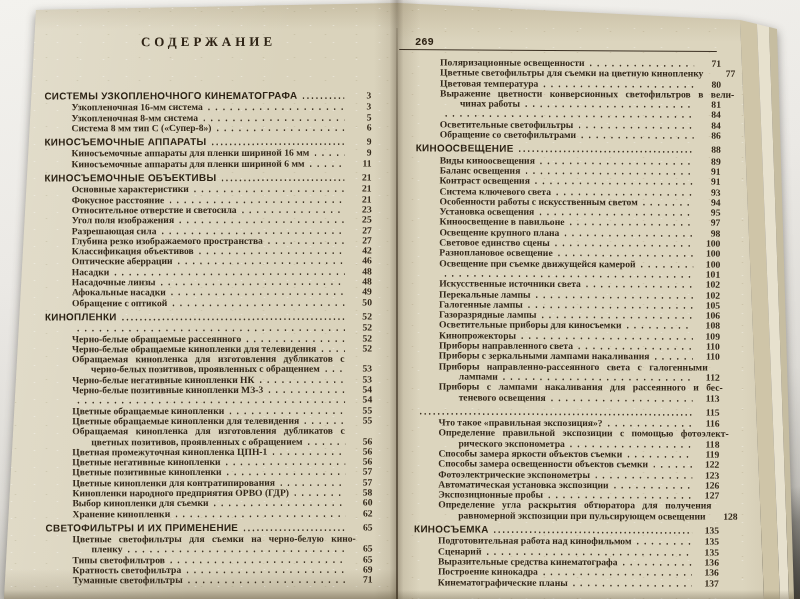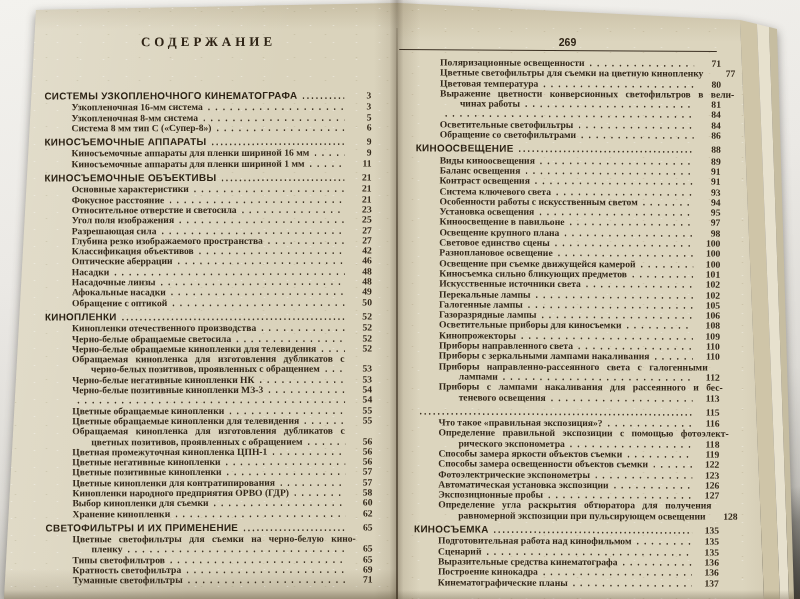--- a/index.html
+++ b/index.html
@@ -39,22 +39,22 @@
   .edge3{position:absolute;inset:0;clip-path:polygon(769px 27px,777px 29px,794px 599px,789px 599px);background:#c6bda1;}
   .gutter-shadow{position:absolute;left:374px;top:0;width:46px;height:599px;z-index:3;
     background:linear-gradient(to right, rgba(0,0,0,0) 0%, rgba(80,62,38,0.10) 34%, rgba(58,44,25,0.34) 50%, rgba(80,62,38,0.12) 64%, rgba(0,0,0,0) 100%);}
   .gutter-line{position:absolute;left:396px;top:28px;bottom:0;width:2px;z-index:3;
     background:linear-gradient(to bottom, rgba(48,36,20,0.12), rgba(45,33,18,0.5) 35%, rgba(45,33,18,0.6) 100%);}
   .bottom-shade{position:absolute;left:4px;right:10px;bottom:0;height:9px;z-index:3;
     background:linear-gradient(to top, rgba(70,58,36,0.28), rgba(0,0,0,0));}
   .page-title{position:absolute;left:45px;top:34px;width:327px;z-index:5;
     text-align:center;font-family:"Liberation Serif",serif;font-weight:700;
     font-size:13px;letter-spacing:4px;color:#2e2315;transform:rotate(-0.2deg);}
-  .rp-number{position:absolute;left:415px;top:36px;width:305px;z-index:5;text-align:center;
-    font-family:Liberation Sans, sans-serif;font-weight:700;font-size:10.5px;color:#2e2315;}
+  .rp-number{position:absolute;left:415px;top:36px;width:305px;z-index:5;text-align:left;
+    font-family:Liberation Mono, monospace;font-weight:700;font-size:10.5px;color:#2e2315;}
   .rp-rule{position:absolute;left:399px;top:50px;width:318px;height:1.3px;z-index:5;
     background:#3b3023;transform:rotate(0.35deg);border-radius:1px;}
 
   .toc{position:absolute;z-index:5;}
   .toc.lp{left:45px;top:86px;width:327px;transform:rotate(-0.15deg);}
   .toc.rp{left:415px;top:57px;width:305px;transform:rotate(0.25deg);}
 
   .row{display:flex;align-items:baseline;height:10.3px;overflow:visible;}
   .row.heading{margin:4px 0 1px 0;}
   .htxt{font-family:"Liberation Sans",sans-serif;font-weight:700;font-size:9.9px;
@@ -120,21 +120,21 @@
         <span class="htxt">КИНОСЪЕМОЧНЫЕ АППАРАТЫ</span>
         <span class="leader dense"></span>
         <span class="pg">9</span>
       </div>
       <div class="row entry">
         <span class="txt">Киносъемочные аппараты для пленки шириной 16 мм</span>
         <span class="leader sparse"></span>
         <span class="pg">9</span>
       </div>
       <div class="row entry">
-        <span class="txt">Киносъемочные аппараты для пленки шириной 1 мм</span>
+        <span class="txt">Киносъемочные аппараты для пленки шириной 6 мм</span>
         <span class="leader sparse"></span>
         <span class="pg">11</span>
       </div>
       <div class="row heading">
         <span class="htxt">КИНОСЪЕМОЧНЫЕ ОБЪЕКТИВЫ</span>
         <span class="leader dense"></span>
         <span class="pg">21</span>
       </div>
       <div class="row entry">
         <span class="txt">Основные характеристики</span>
@@ -195,26 +195,25 @@
         <span class="txt">Обращение с оптикой</span>
         <span class="leader sparse"></span>
         <span class="pg">50</span>
       </div>
       <div class="row heading">
         <span class="htxt">КИНОПЛЕНКИ</span>
         <span class="leader dense"></span>
         <span class="pg">52</span>
       </div>
       <div class="row entry">
-        <span class="txt">Кинопленки отечественного производства</span>
         <span class="leader sparse"></span>
         <span class="pg">52</span>
       </div>
       <div class="row entry">
-        <span class="txt">Черно-белые обращаемые светосила</span>
+        <span class="txt">Черно-белые обращаемые рассеянного</span>
         <span class="leader sparse"></span>
         <span class="pg">52</span>
       </div>
       <div class="row entry">
         <span class="txt">Черно-белые обращаемые кинопленки для телевидения</span>
         <span class="leader sparse"></span>
         <span class="pg">52</span>
       </div>
       <div class="row entry fill">
         <span class="txt">Обращаемая кинопленка для изготовления дубликатов с</span>
@@ -412,21 +411,20 @@
         <span class="txt">Разноплановое освещение</span>
         <span class="leader sparse"></span>
         <span class="pg">100</span>
       </div>
       <div class="row entry">
         <span class="txt">Освещение при съемке движущейся камерой</span>
         <span class="leader sparse"></span>
         <span class="pg">100</span>
       </div>
       <div class="row entry">
-        <span class="txt">Киносъемка сильно бликующих предметов</span>
         <span class="leader sparse"></span>
         <span class="pg">101</span>
       </div>
       <div class="row entry">
         <span class="txt">Искусственные источники света</span>
         <span class="leader sparse"></span>
         <span class="pg">102</span>
       </div>
       <div class="row entry">
         <span class="txt">Перекальные лампы</span>

